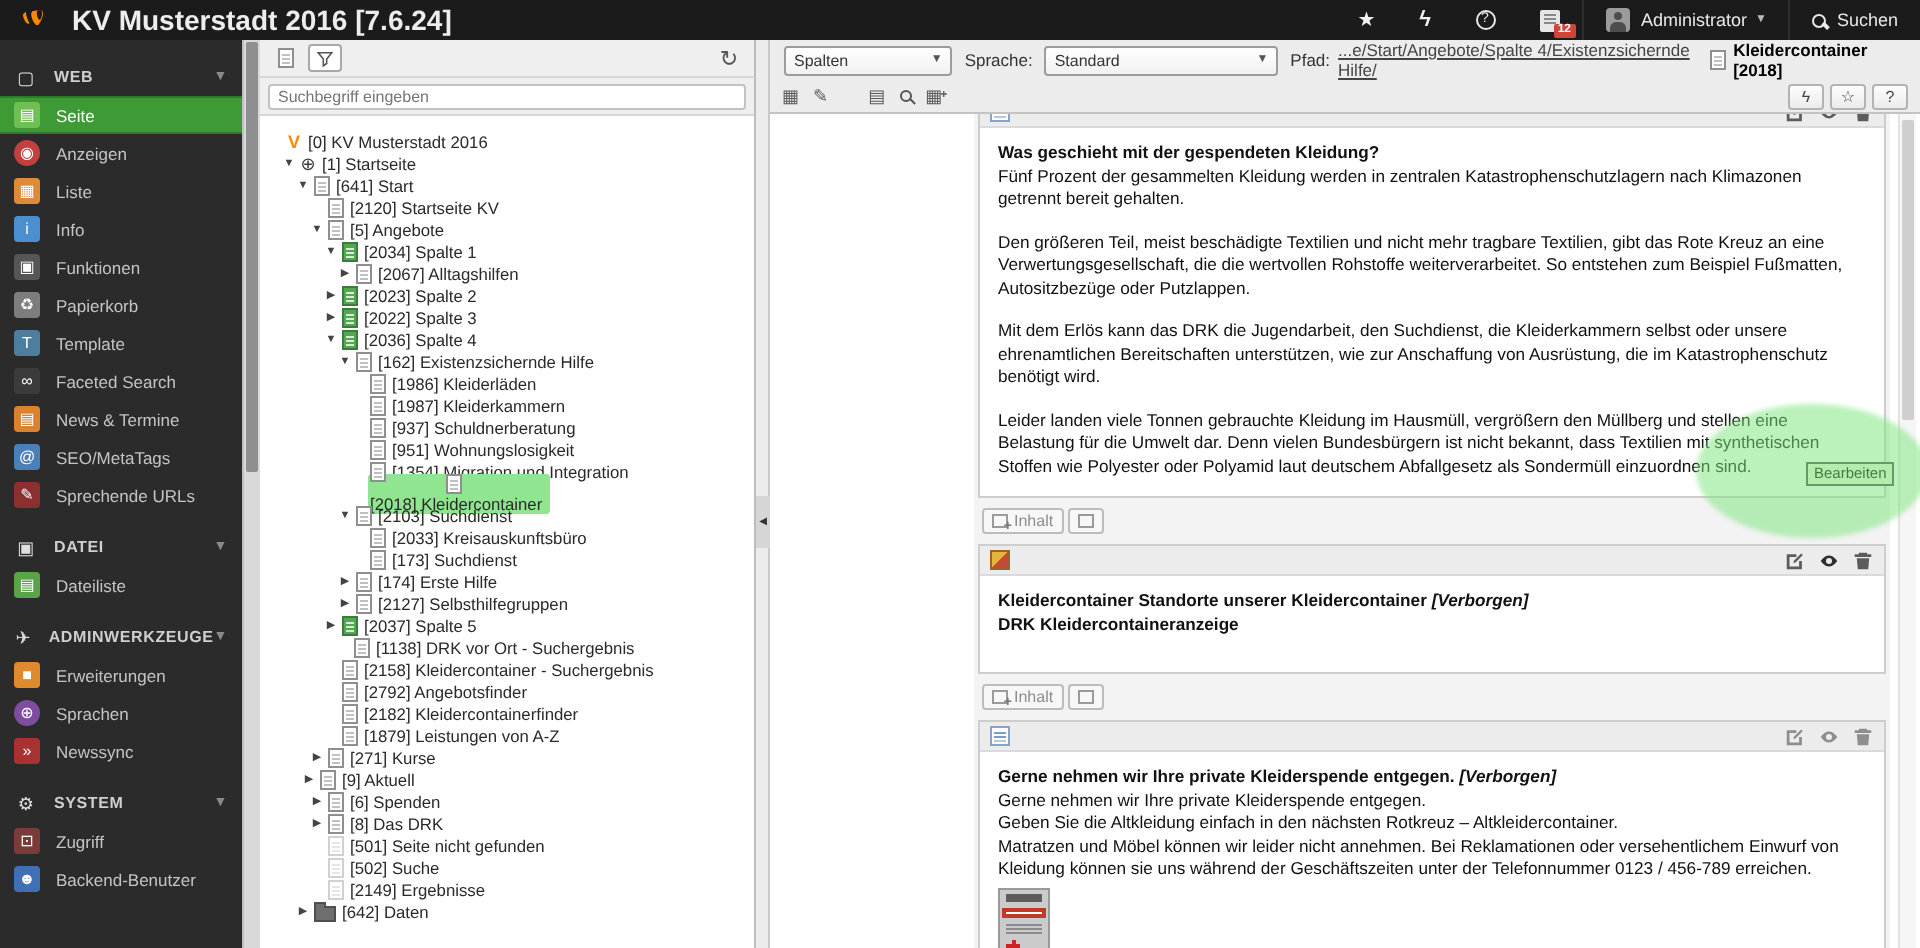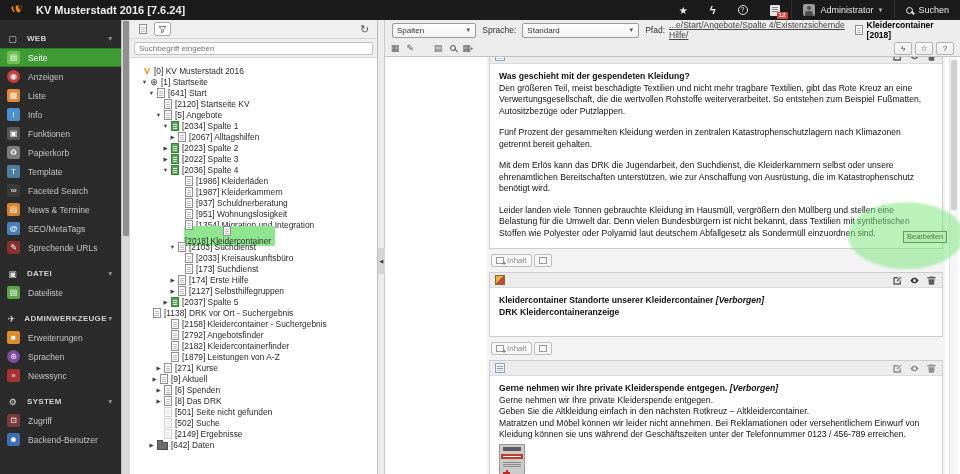--- a/index.html
+++ b/index.html
@@ -2,21 +2,21 @@
 <html><head>
 <meta charset="utf-8">
 <style>
   html,body{margin:0;padding:0;background:#555;}
   #app{position:relative;width:960px;height:474px;background:#fff;font-family:"Liberation Sans",sans-serif;overflow:hidden;box-sizing:border-box;}
   #app *{box-sizing:border-box;}
 
   
   .topbar{position:absolute;top:0;left:0;width:960px;height:20px;background:#1b1b1b;display:flex;align-items:center;color:#fff;z-index:40;}
   .t3logo{width:13px;height:12px;margin:0 0 0 10px;}
-  .topbar-title{font-size:11px;font-weight:bold;color:#ededed;margin-left:13px;}
+  .topbar-title{font-size:14px;font-weight:bold;color:#ededed;margin-left:13px;}
   .topbar-right{margin-left:auto;display:flex;align-items:stretch;height:20px;}
   .tb-item{display:flex;align-items:center;padding:0 11px;color:#e8e8e8;font-size:9px;position:relative;cursor:pointer;}
   .tb-item.sep{border-left:1px solid #2e2e2e;}
   .tb-star{font-size:10px;color:#f2f2f2;}
   .tb-bolt{font-size:11px;color:#f2f2f2;font-weight:bold;}
   .tb-help{width:10px;height:10px;border:1px solid #e8e8e8;border-radius:50%;font-size:7px;line-height:8px;text-align:center;display:inline-block;}
   .tb-doc{width:10px;height:11px;background:#e6e6e6;border-radius:1px;position:relative;}
   .tb-doc i{position:absolute;left:2px;top:2px;right:2px;height:1px;background:#888;box-shadow:0 2px 0 #888,0 4px 0 #888;}
   .tb-badge{position:absolute;right:3px;bottom:1px;background:#d0443a;color:#fff;font-size:6px;line-height:7px;padding:0 2px;border-radius:1px;font-weight:bold;}
   .avatar{width:12px;height:12px;border-radius:2px;background:#9b9b9b;position:relative;margin-right:6px;overflow:hidden;}
@@ -319,20 +319,25 @@
           <div class="tnode" style="padding-left: 31px;">
             <span class="tg">▶</span>
             <span class="ti green"></span>
             <span>[2022] Spalte 3</span>
           </div>
           <div class="tnode" style="padding-left: 31px;">
             <span class="tg">▼</span>
             <span class="ti green"></span>
             <span>[2036] Spalte 4</span>
           </div>
+          <div class="tnode" style="padding-left: 38px;">
+            <span class="tg">▼</span>
+            <span class="ti"></span>
+            <span>[162] Existenzsichernde Hilfe</span>
+          </div>
           <div class="tnode" style="padding-left: 45px;">
             <span class="tg"></span>
             <span class="ti"></span>
             <span>[1986] Kleiderläden</span>
           </div>
           <div class="tnode" style="padding-left: 45px;">
             <span class="tg"></span>
             <span class="ti"></span>
             <span>[1987] Kleiderkammern</span>
           </div>
@@ -381,21 +386,21 @@
           <div class="tnode" style="padding-left: 38px;">
             <span class="tg">▶</span>
             <span class="ti"></span>
             <span>[2127] Selbsthilfegruppen</span>
           </div>
           <div class="tnode" style="padding-left: 31px;">
             <span class="tg">▶</span>
             <span class="ti green"></span>
             <span>[2037] Spalte 5</span>
           </div>
-          <div class="tnode" style="padding-left: 13px;">
+          <div class="tnode" style="padding-left: 37px;">
             <span class="tg"></span>
             <span class="ti"></span>
             <span>[1138] DRK vor Ort - Suchergebnis</span>
           </div>
           <div class="tnode" style="padding-left: 31px;">
             <span class="tg"></span>
             <span class="ti"></span>
             <span>[2158] Kleidercontainer - Suchergebnis</span>
           </div>
           <div class="tnode" style="padding-left: 31px;">
@@ -510,22 +515,22 @@
                 <svg viewBox="0 0 16 16">
                     <path d="M8 4C4.6 4 2 8 2 8s2.6 4 6 4 6-4 6-4-2.6-4-6-4zm0 6.2A2.2 2.2 0 1 1 8 5.8a2.2 2.2 0 0 1 0 4.4z"></path>
                   </svg>
                 <svg viewBox="0 0 16 16">
                     <path d="M5 2h6v1h3v2H2V3h3zM3.5 6h9l-.7 8H4.2z"></path>
                   </svg>
               </span>
             </div>
             <div class="ce-body">
               <div class="ce-h">Was geschieht mit der gespendeten Kleidung?</div>
+              <p>Fünf Prozent der gesammelten Kleidung werden in zentralen Katastrophenschutzlagern nach Klimazonen getrennt bereit gehalten.</p>
               <p>Den größeren Teil, meist beschädigte Textilien und nicht mehr tragbare Textilien, gibt das Rote Kreuz an eine Verwertungsgesellschaft, die die wertvollen Rohstoffe weiterverarbeitet. So entstehen zum Beispiel Fußmatten, Autositzbezüge oder Putzlappen.</p>
-              <p>Fünf Prozent der gesammelten Kleidung werden in zentralen Katastrophenschutzlagern nach Klimazonen getrennt bereit gehalten.</p>
               <p>Mit dem Erlös kann das DRK die Jugendarbeit, den Suchdienst, die Kleiderkammern selbst oder unsere ehrenamtlichen Bereitschaften unterstützen, wie zur Anschaffung von Ausrüstung, die im Katastrophenschutz benötigt wird.</p>
               <p>Leider landen viele Tonnen gebrauchte Kleidung im Hausmüll, vergrößern den Müllberg und stellen eine Belastung für die Umwelt dar. Denn vielen Bundesbürgern ist nicht bekannt, dass Textilien mit synthetischen Stoffen wie Polyester oder Polyamid laut deutschem Abfallgesetz als Sondermüll einzuordnen sind.</p>
             </div>
           </div>
 
           <div class="add-row">
             <span class="add-btn">
                 <span class="bx"></span>
                 <span>Inhalt</span>
               </span>

